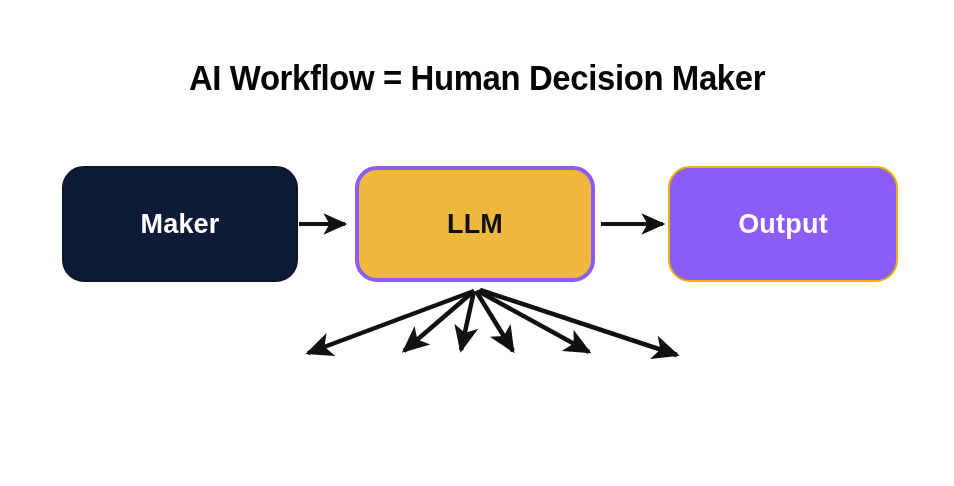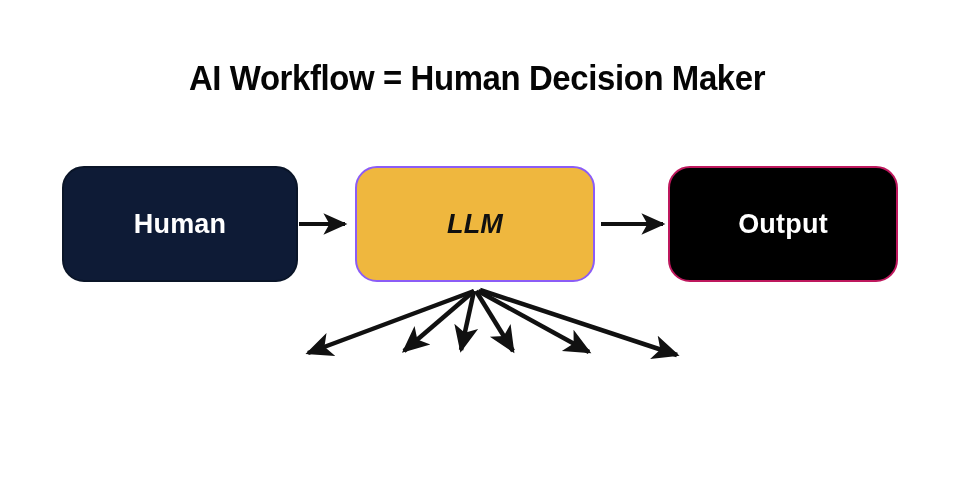--- a/index.html
+++ b/index.html
@@ -54,31 +54,30 @@
     background: #0e1b36;
     border: 2px solid #0a1528;
     color: #ffffff;
   }
   .box-llm {
     left: 355px;
     top: 166px;
     width: 240px;
     height: 116px;
     background: #efb73e;
-    border: 2px solid #8b5cf6;
+    border: 4px solid #8b5cf6;
     color: #101010;
-    font-style: italic;
   }
   .box-output {
     left: 668px;
     top: 166px;
     width: 230px;
     height: 116px;
-    background: #000000;
-    border: 2px solid #be185d;
+    background: #8b5cf6;
+    border: 2px solid #eab308;
     color: #ffffff;
   }
 
   
   #arrows {
     position: absolute;
     left: 0;
     top: 0;
     width: 954px;
     height: 486px;
@@ -120,21 +119,21 @@
       <line x1="474" y1="291" x2="308" y2="353" stroke="#111111" stroke-width="4.5" marker-end="url(#ah)"></line>
       <line x1="474" y1="291" x2="404" y2="351" stroke="#111111" stroke-width="4.5" marker-end="url(#ah)"></line>
       <line x1="474" y1="291" x2="461" y2="350" stroke="#111111" stroke-width="4.5" marker-end="url(#ah)"></line>
       <line x1="476" y1="291" x2="513" y2="351" stroke="#111111" stroke-width="4.5" marker-end="url(#ah)"></line>
       <line x1="478" y1="291" x2="589" y2="352" stroke="#111111" stroke-width="4.5" marker-end="url(#ah)"></line>
       <line x1="480" y1="290" x2="677" y2="355" stroke="#111111" stroke-width="4.5" marker-end="url(#ah)"></line>
     </g>
   </svg>
 
   <div class="flow-box box-input">
-    <span>Human</span>
+    <span>Maker</span>
   </div>
 
   <div class="flow-box box-llm">
     <span>LLM</span>
   </div>
 
   <div class="flow-box box-output">
     <span>Output</span>
   </div>
 

